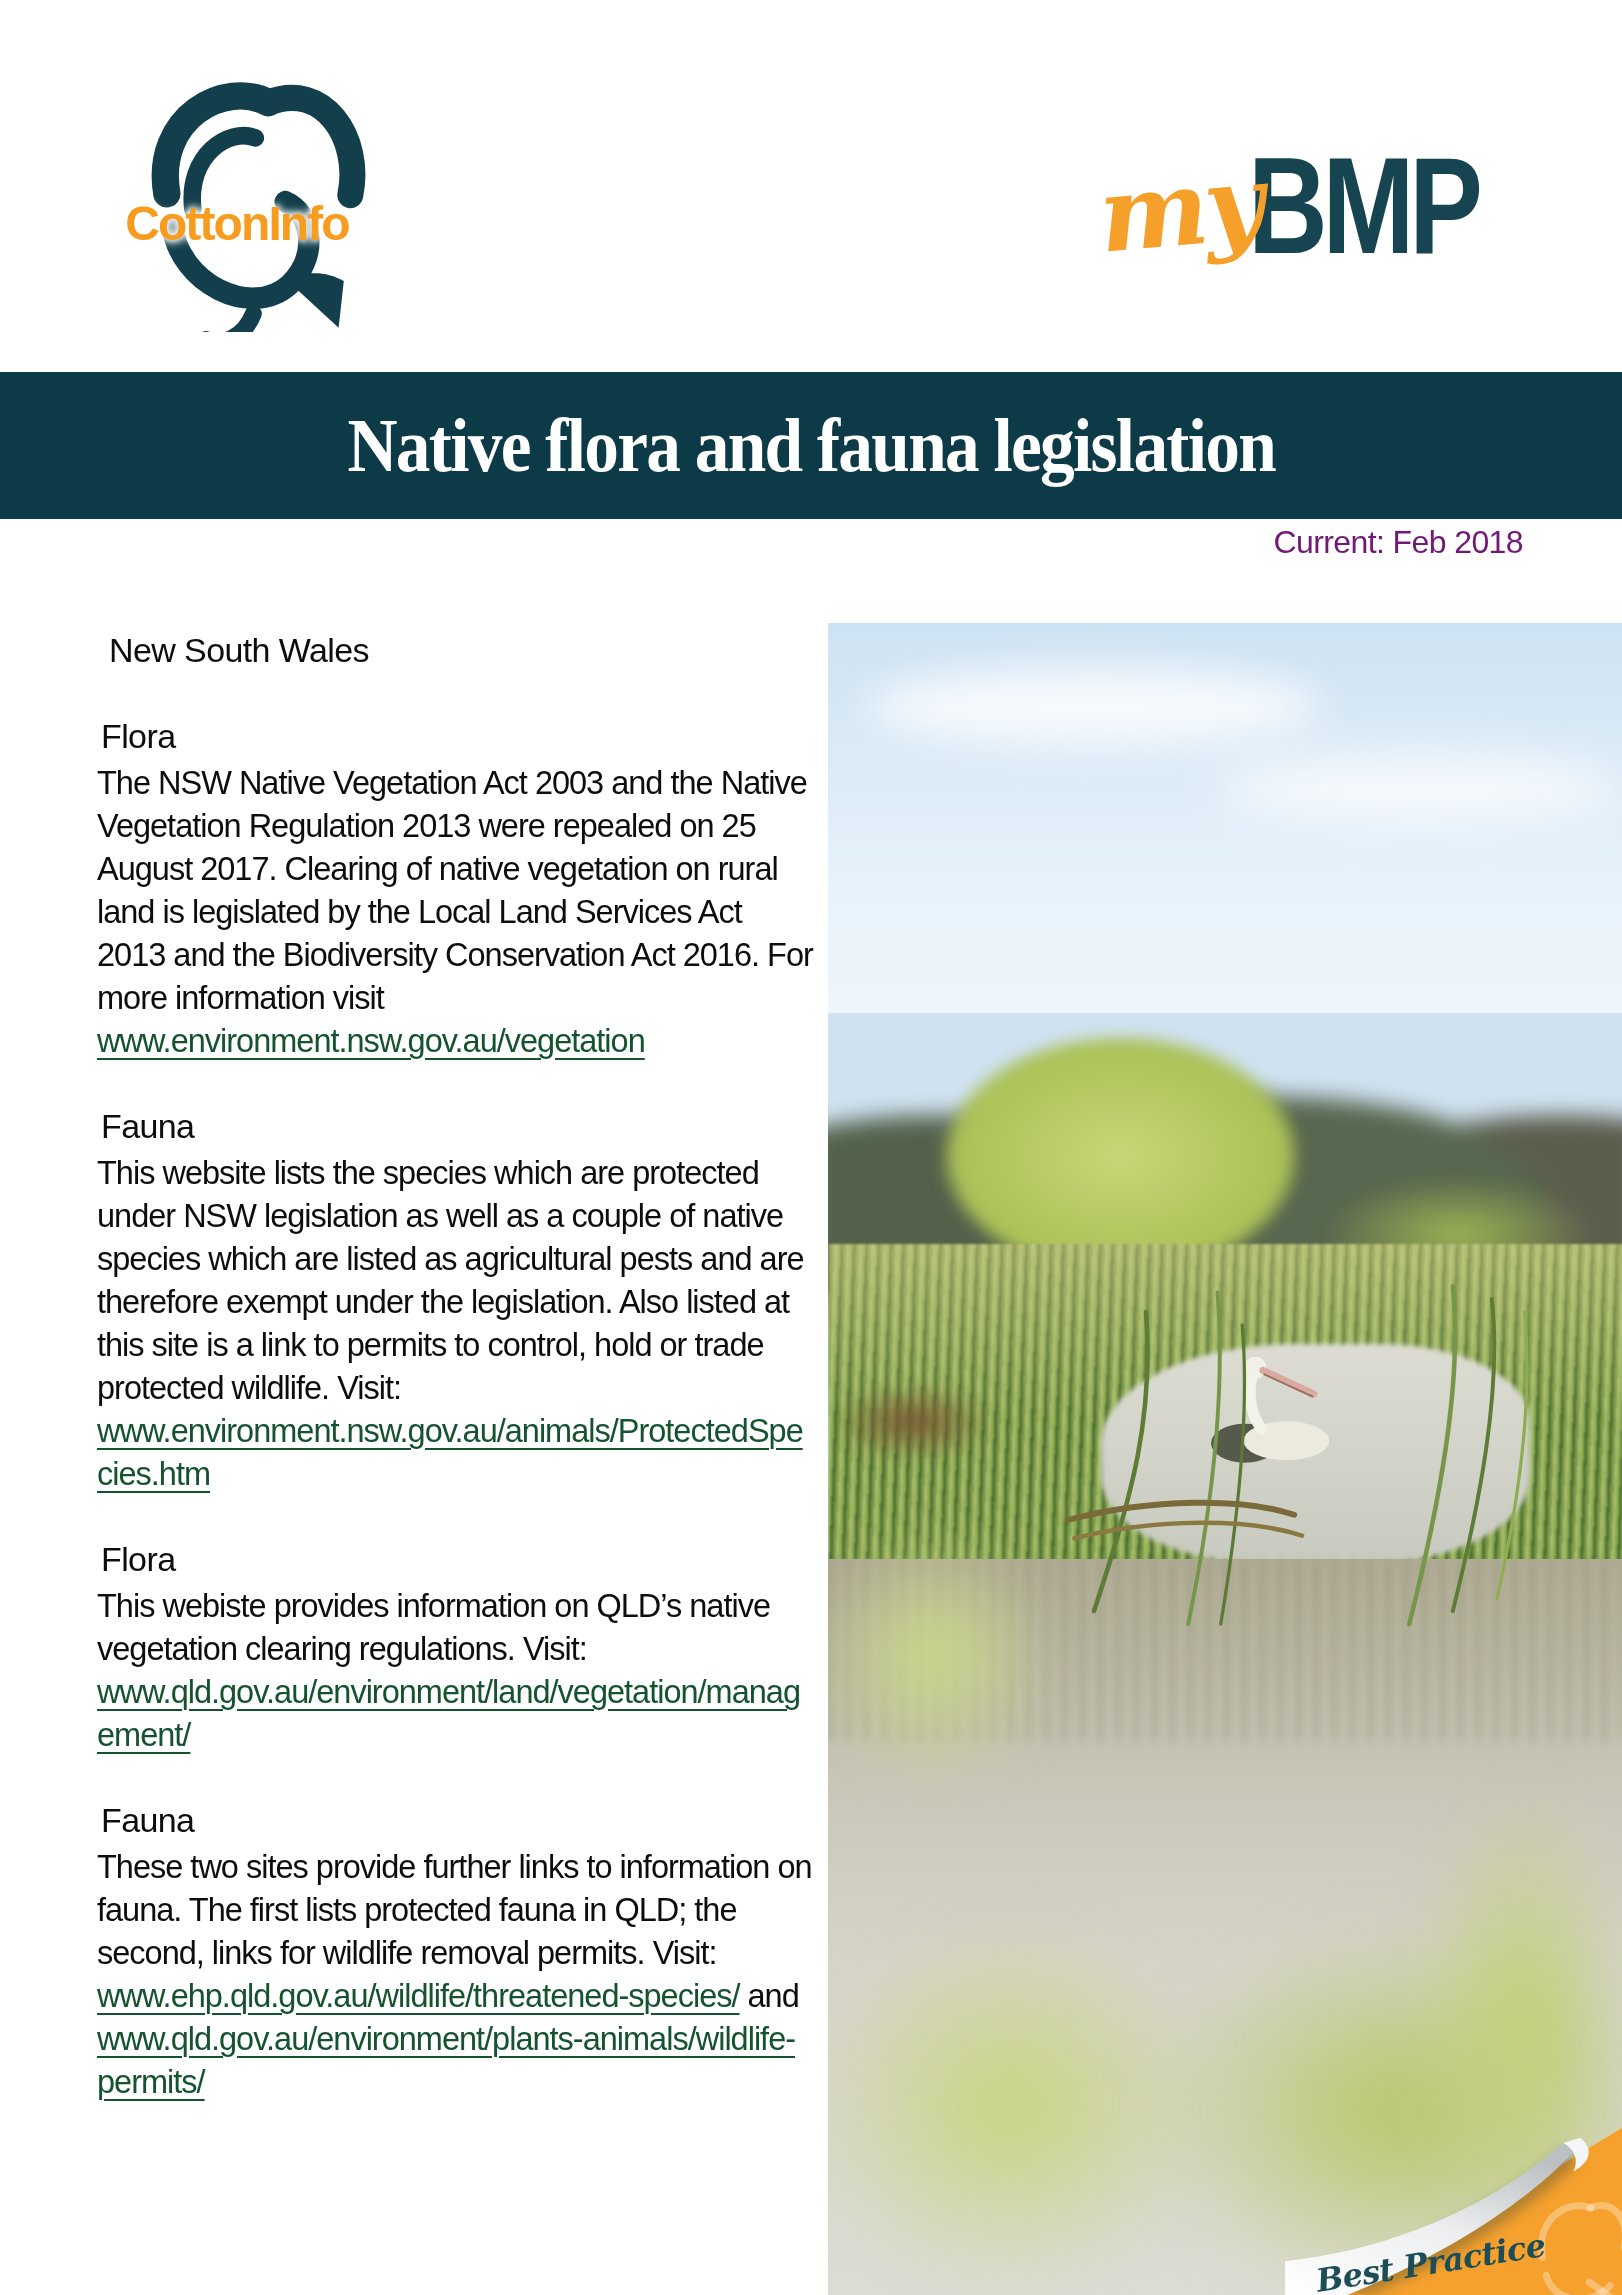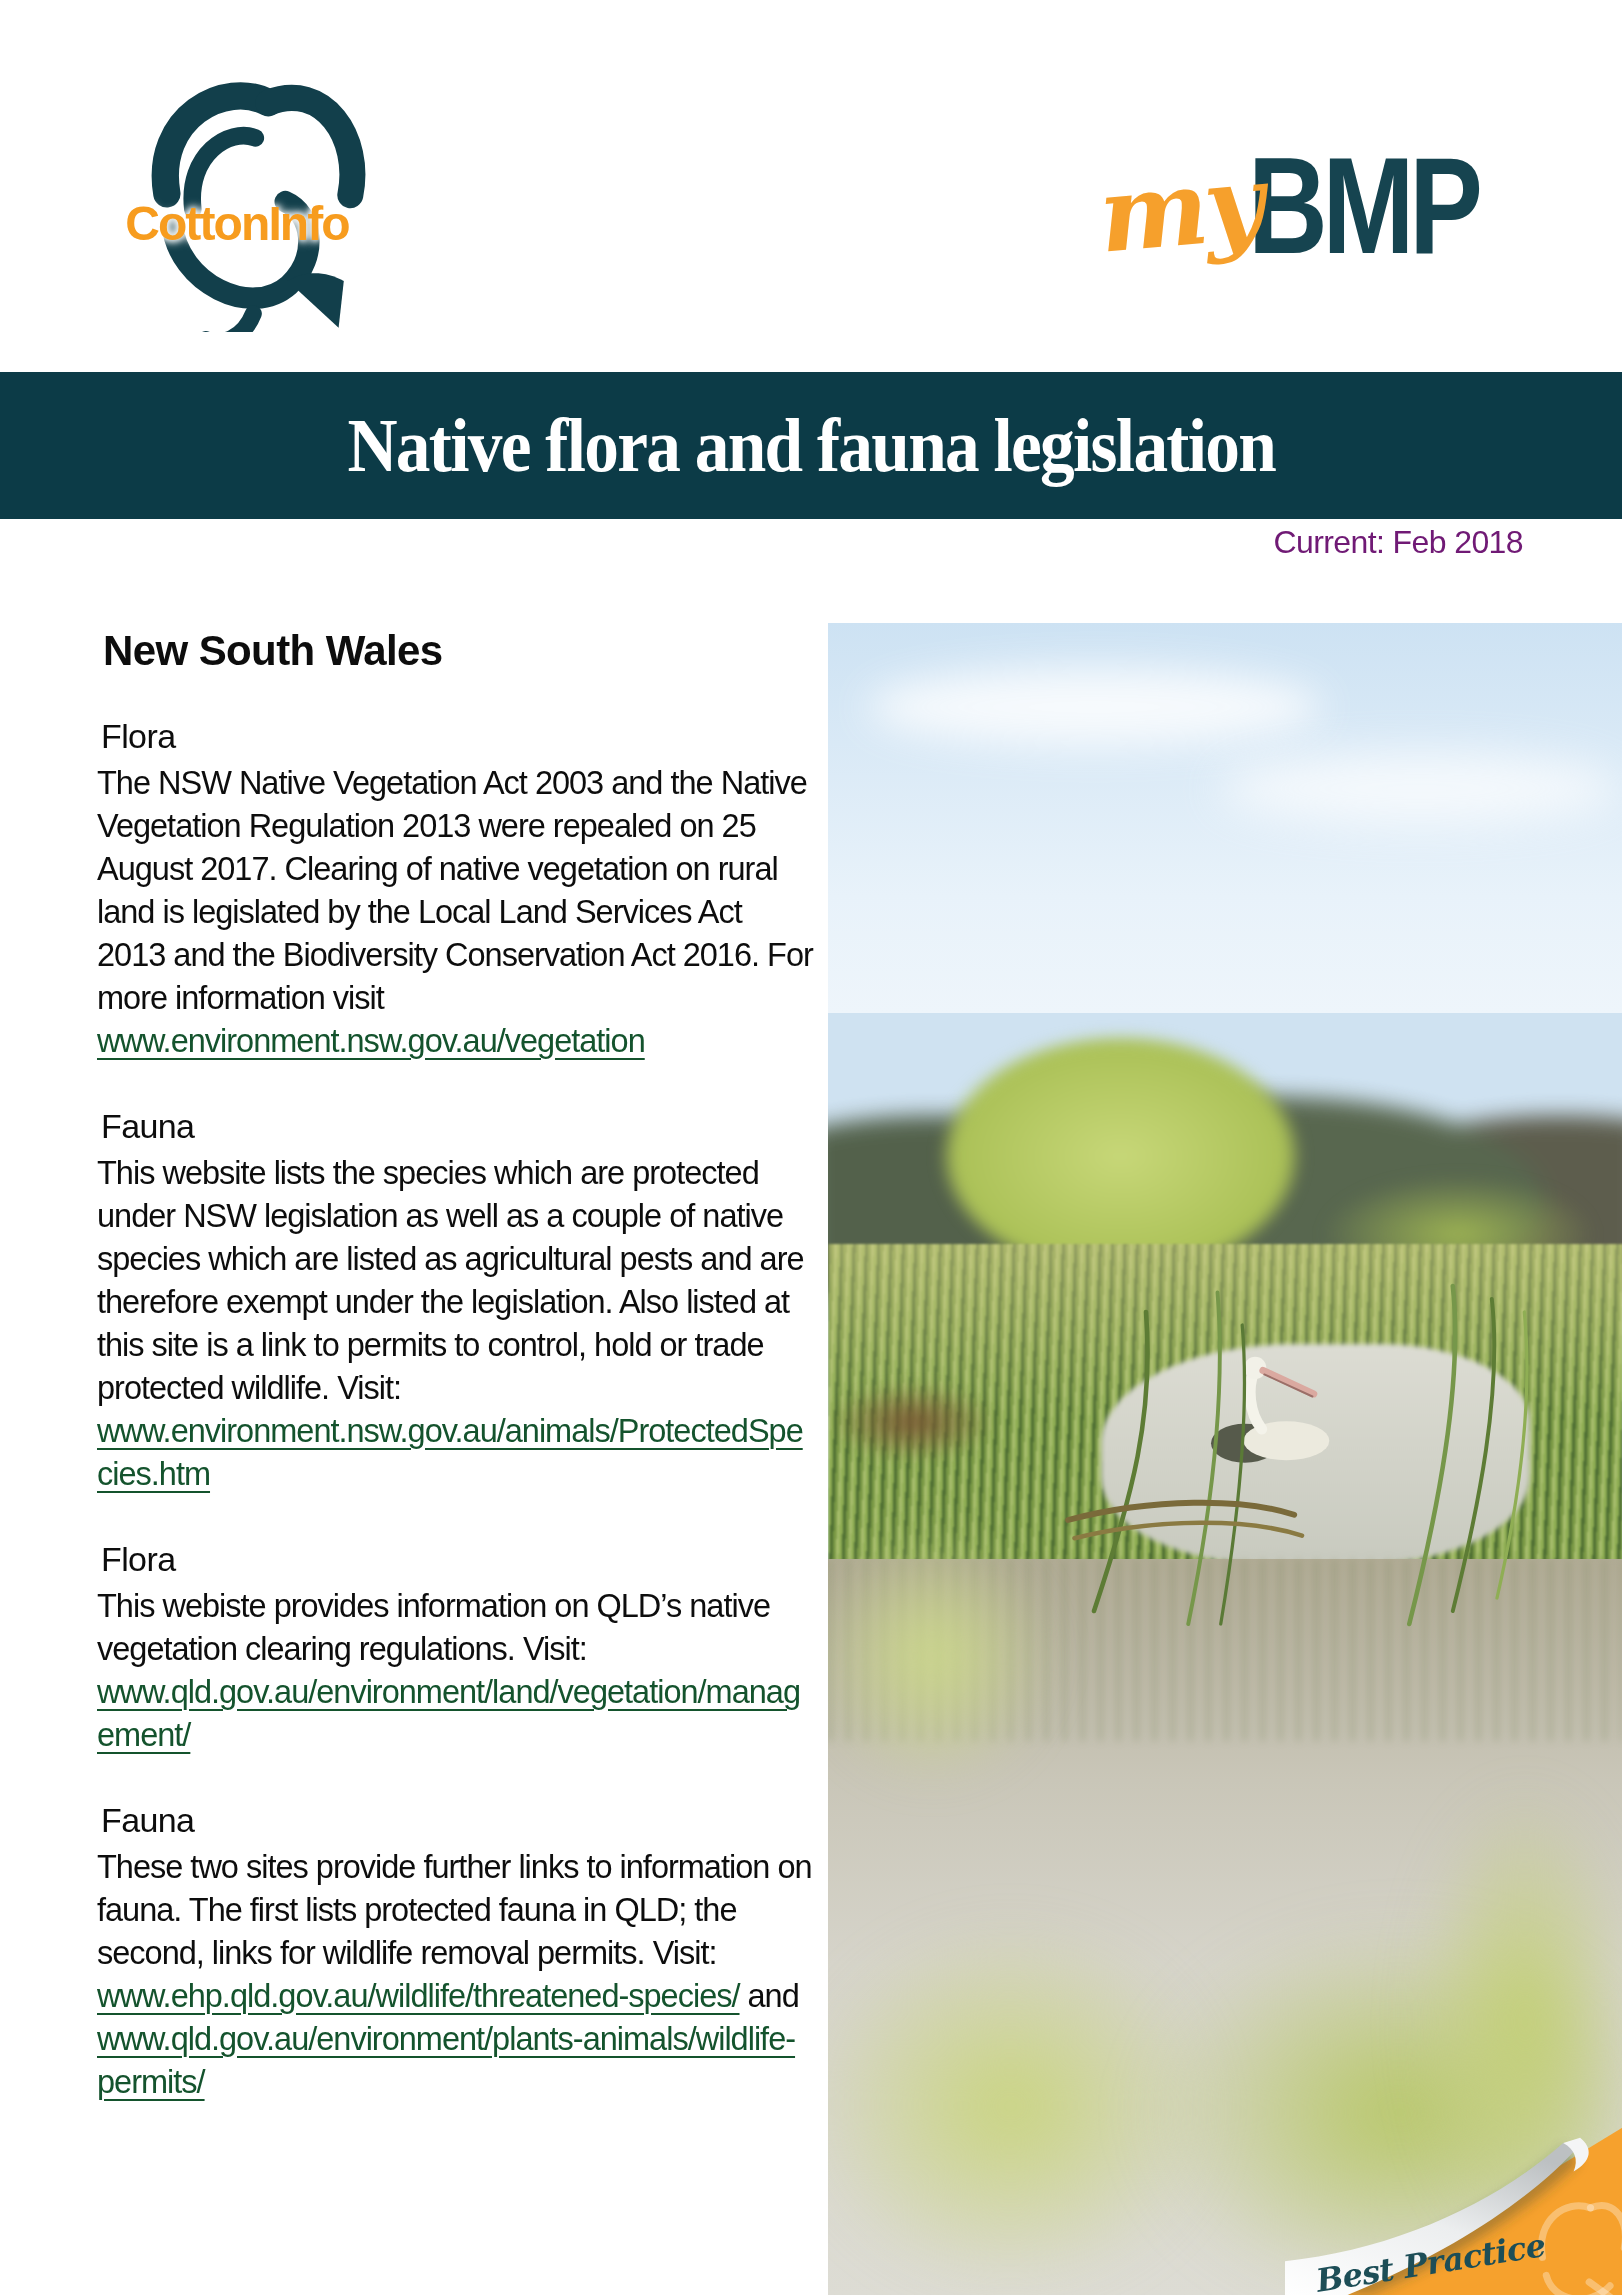--- a/index.html
+++ b/index.html
@@ -24,21 +24,21 @@
       display:flex;align-items:center;justify-content:center;font-family:Liberation Serif, serif;}
   .banner-title{color:#ffffff;font-weight:800;font-size:77px;letter-spacing:-1.9px;
       transform:scaleX(0.9);white-space:nowrap;}
 
   .current-date{position:absolute;top:524px;right:100px;font-size:32px;letter-spacing:-0.6px;color:#701a75;}
 
   
   .article{position:absolute;left:97px;top:629px;width:718px;font-size:32.5px;line-height:43px;
       letter-spacing:-1px;color:#0d0d0d;}
   .article p{margin:0 0 42px 0;}
-  .article .h-state{font-weight:700;font-size:42px;margin:0 0 43px 6px;letter-spacing:-0.6px;}
+  .article .h-state{font-weight:400;font-size:34px;margin:0 0 43px 12px;letter-spacing:-0.6px;}
   .article .h-topic{font-weight:400;font-size:34px;margin:4px;letter-spacing:-0.6px;}
   .article .it{}
   .article a.lnk{color:#14532d;text-decoration:underline;text-decoration-thickness:1.9px;
       text-underline-offset:5.8px;overflow-wrap:anywhere;cursor:pointer;}
 
   
   .photo{position:absolute;left:828px;top:623px;right:0;bottom:0;overflow:hidden;background:#cfe2f1;}
   .photo>div{position:absolute;}
   .sky{left:0;right:0;top:0;height:390px;background:linear-gradient(#cde2f3,#e8f2fa 70%,#eef5fb);}
   .cloud1{left:39px;top:45px;width:455px;height:78px;background:#fff;border-radius:50%;filter:blur(19.5px);opacity:.8;}

